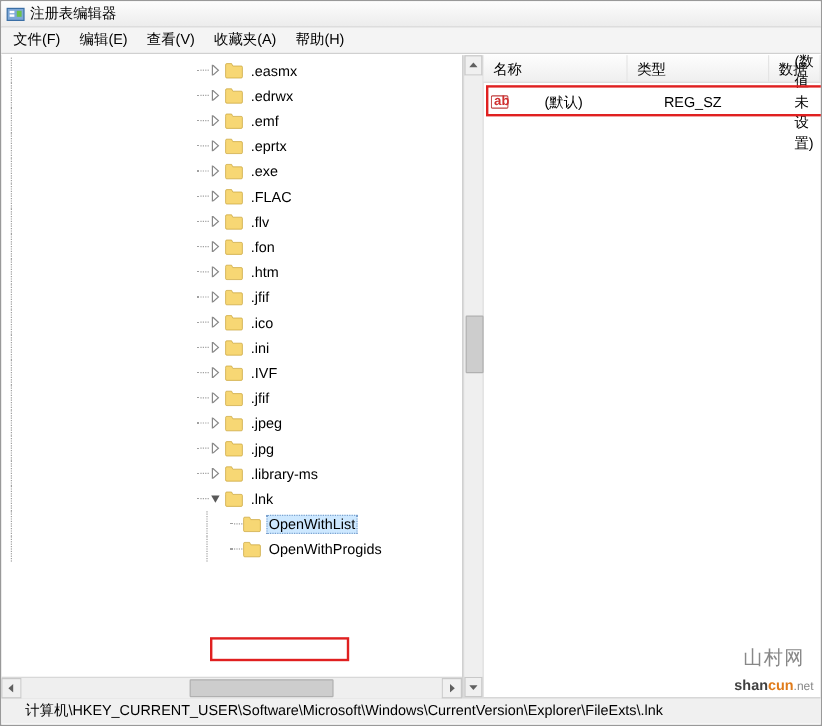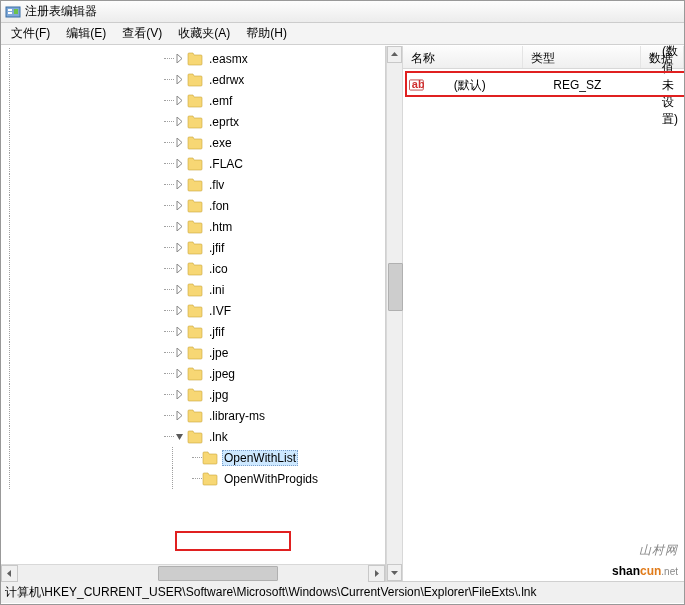--- a/index.html
+++ b/index.html
@@ -29,25 +29,25 @@
 .list-body { flex:1; position:relative; }
 .list-row { display:flex; height:20px; align-items:center; position:absolute; left:6px; top:6px; width: calc(100% - 12px); }
 .ab-icon { width:16px; height:16px; margin-right:4px; }
 .val-name { width: 108px; margin-left: 26px; }
 .val-type { width: 118px; }
 .val-data { flex:1; }
 .vscroll-mid { width: 17px; background:#f0f0f0; border-left:1px solid #d8d8d8; border-right:1px solid #d8d8d8; display:flex; flex-direction:column; }
 .vscroll-mid .btn { height:17px; border:1px solid #c8c8c8; display:flex; align-items:center; justify-content:center; }
 .vscroll-mid .track { flex:1; position:relative; background:#efefef; }
 .vscroll-mid .thumb { position:absolute; left:1px; width:15px; background:#cdcdcd; border:1px solid #b0b0b0; border-radius:1px; }
-.statusbar { height: 22px; border-top:1px solid #d0d0d0; background:#f0f0f0; display:flex; align-items:center; padding:0 4px; white-space:nowrap; overflow:hidden; }
+.statusbar { height: 22px; border-top:1px solid #d0d0d0; background:#f0f0f0; display:flex; align-items:center; padding:0 20px; white-space:nowrap; overflow:hidden; }
 .watermark { position:absolute; right:6px; bottom:24px; font-family: Arial; font-weight:bold; font-size:18px; pointer-events:none; }
-.watermark .g { color:#000000; }
+.watermark .g { color:#404040; }
 .watermark .o { color:#e07b1a; }
-.watermark .sub { font-size:12px; color:#888; display:block; text-align:right; font-weight:normal; letter-spacing:1px; font-style:italic;}
+.watermark .sub { font-size:16px; color:#888; display:block; text-align:center; font-weight:normal; letter-spacing:1px; }
 .watermark .tag { font-size:10px; color:#888; font-weight:normal; }
 </style>
 </head>
 <body>
 
 <div class="titlebar">
   <svg class="app-icon" viewBox="0 0 16 16">
     <rect x="1" y="3" width="14" height="10" fill="#7ea8d8" stroke="#3a6ea5"></rect>
     <rect x="3" y="5" width="4" height="2" fill="#fff"></rect>
     <rect x="3" y="8" width="4" height="2" fill="#fff"></rect>
@@ -243,33 +243,20 @@
             <span style="width:10px; border-top:1px dotted #a0a0a0; height:1px;"></span>
             <span class="expander">
               <svg width="9" height="9" viewBox="0 0 9 9">
                 <path d="M2 0 L7 4.5 L2 9 Z" fill="none" stroke="#888" stroke-width="1"></path>
               </svg>
             </span>
             <svg class="folder-icon" viewBox="0 0 16 14">
               <path d="M1 3 L1 12 Q1 13 2 13 L14 13 Q15 13 15 12 L15 4 Q15 3 14 3 L7 3 L6 1 L2 1 Q1 1 1 2 Z" fill="#f7d774" stroke="#c9a43a" stroke-width="0.6"></path>
             </svg>
             <span class="node-label">.jfif</span>
-          </div>
-          <div class="tree-row">
-            <span class="spacer" style="width:155px; border-left:1px dotted #a0a0a0; height:21px; margin-left:8px;"></span>
-            <span style="width:10px; border-top:1px dotted #a0a0a0; height:1px;"></span>
-            <span class="expander">
-              <svg width="9" height="9" viewBox="0 0 9 9">
-                <path d="M2 0 L7 4.5 L2 9 Z" fill="none" stroke="#888" stroke-width="1"></path>
-              </svg>
-            </span>
-            <svg class="folder-icon" viewBox="0 0 16 14">
-              <path d="M1 3 L1 12 Q1 13 2 13 L14 13 Q15 13 15 12 L15 4 Q15 3 14 3 L7 3 L6 1 L2 1 Q1 1 1 2 Z" fill="#f7d774" stroke="#c9a43a" stroke-width="0.6"></path>
-            </svg>
-            <span class="node-label">.jpe</span>
           </div>
           <div class="tree-row">
             <span class="spacer" style="width:155px; border-left:1px dotted #a0a0a0; height:21px; margin-left:8px;"></span>
             <span style="width:10px; border-top:1px dotted #a0a0a0; height:1px;"></span>
             <span class="expander">
               <svg width="9" height="9" viewBox="0 0 9 9">
                 <path d="M2 0 L7 4.5 L2 9 Z" fill="none" stroke="#888" stroke-width="1"></path>
               </svg>
             </span>
             <svg class="folder-icon" viewBox="0 0 16 14">

